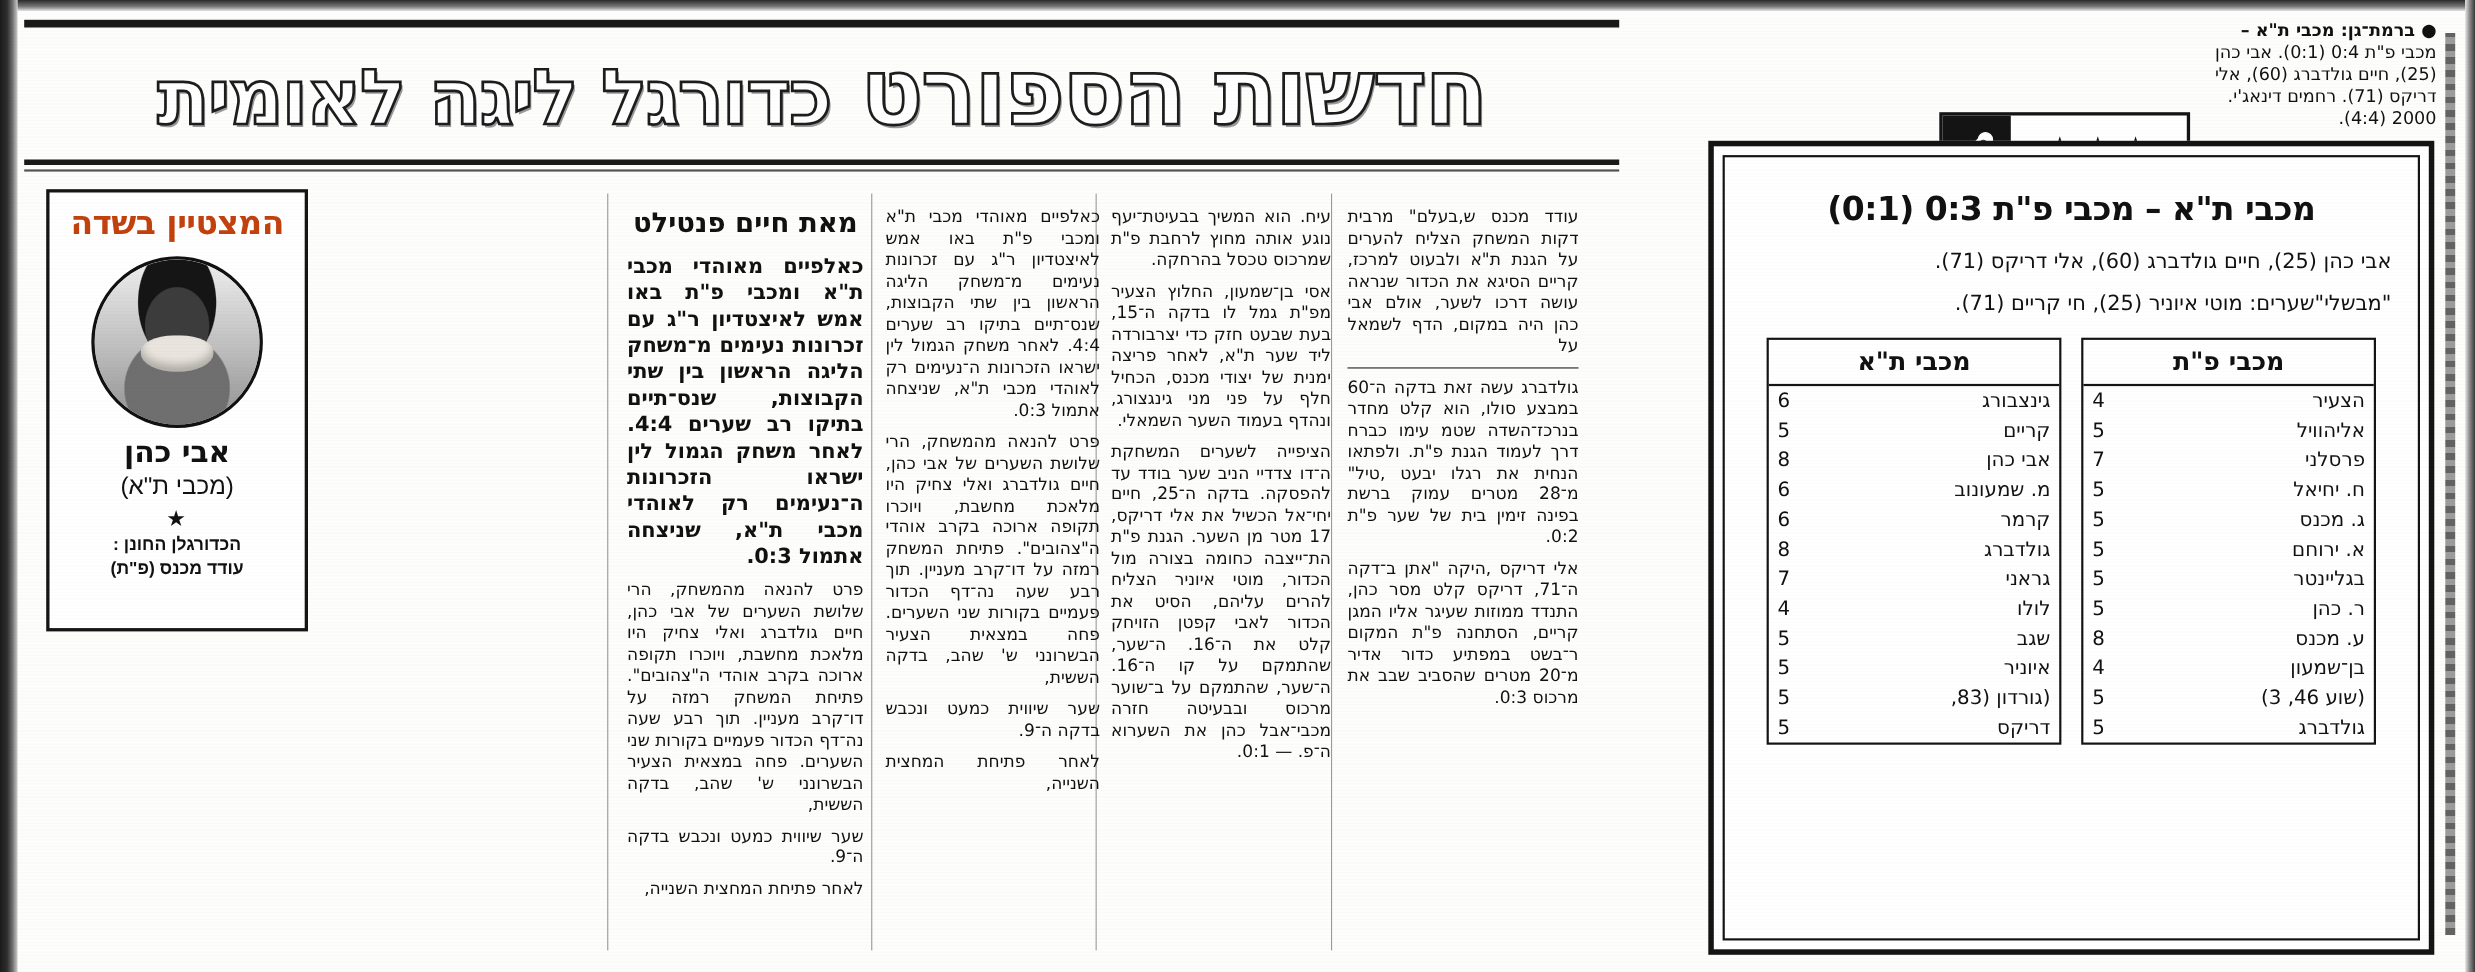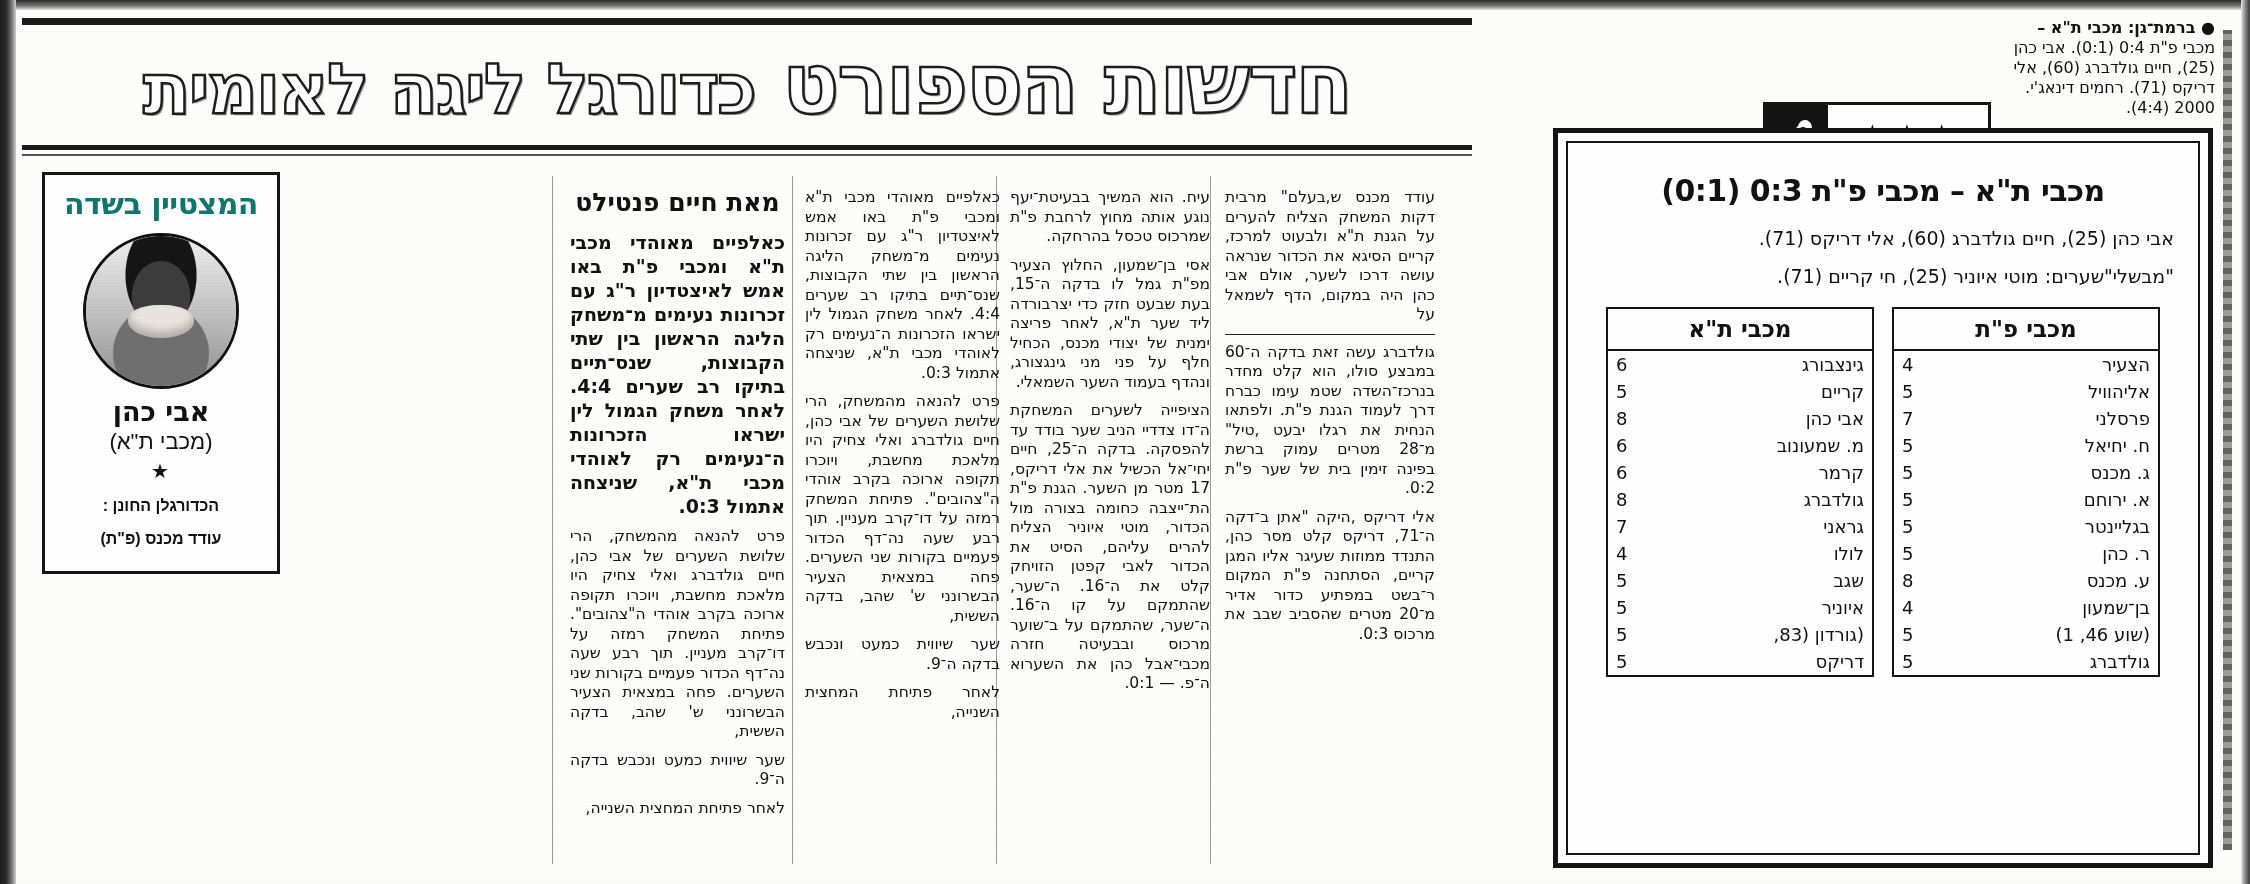--- a/index.html
+++ b/index.html
@@ -126,21 +126,21 @@
     padding: 8px 6px;
     box-sizing: border-box;
   }
   #player-box .pb-title {
     font-family: "DejaVu Sans", sans-serif;
     font-weight: 700;
     font-size: 30px;
     line-height: 34px;
     letter-spacing: -0.5px;
     margin-top: 4px;
-    color: #0f766e;
+    color: #c2410c;
   }
   #player-box .pb-photo {
     width: 150px;
     height: 150px;
     margin: 12px auto 8px auto;
     border-radius: 50%;
     border: 3px solid #111;
     overflow: hidden;
     position: relative;
     background: #d7d7d7;
@@ -177,21 +177,21 @@
   }
   #player-box .pb-star {
     font-size: 20px;
     margin: 4px 0 2px 0;
     letter-spacing: 2px;
   }
   #player-box .pb-role {
     font-size: 16px;
     line-height: 20px;
     font-weight: 700;
-    margin-top: 13px;
+    margin-top: 2px;
   }
 
   
   .col {
     position: absolute;
     top: 0;
     width: 200px;
     font-size: 15.5px;
     line-height: 19.5px;
     text-align: justify;
@@ -497,21 +497,21 @@
                 </tr>
                 <tr>
                   <td class="pname">ע. מכנס</td>
                   <td class="grade">8</td>
                 </tr>
                 <tr>
                   <td class="pname">בן־שמעון</td>
                   <td class="grade">4</td>
                 </tr>
                 <tr>
-                  <td class="pname">(שוע 46, 1)</td>
+                  <td class="pname">(שוע 46, 3)</td>
                   <td class="grade">5</td>
                 </tr>
                 <tr>
                   <td class="pname">גולדברג</td>
                   <td class="grade">5</td>
                 </tr>
               </tbody>
             </table>
           </div>
 

